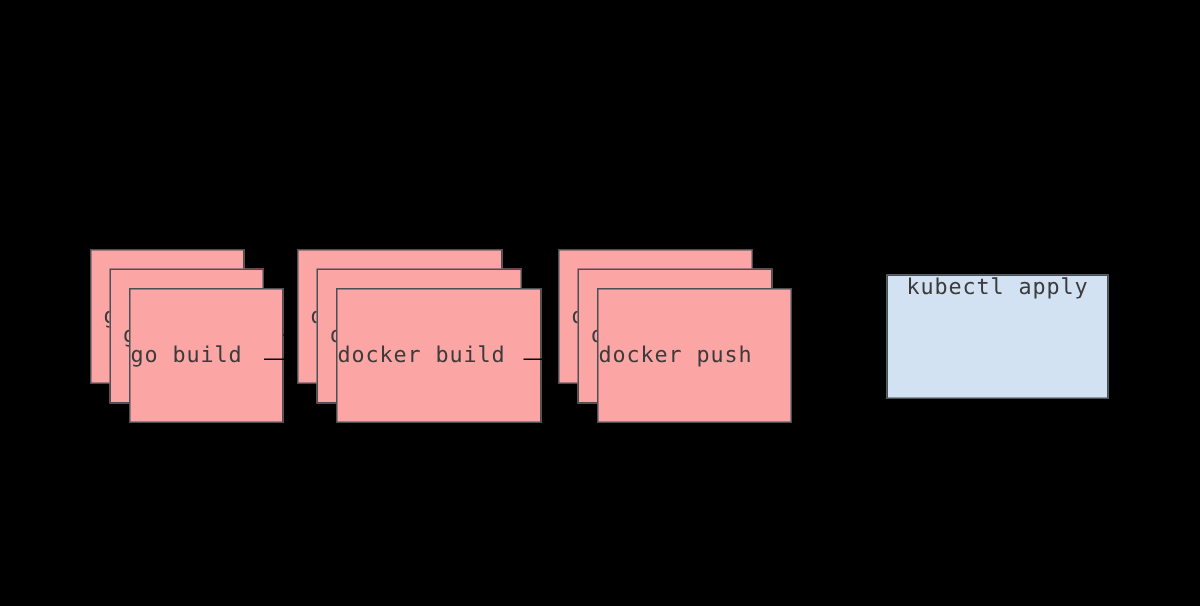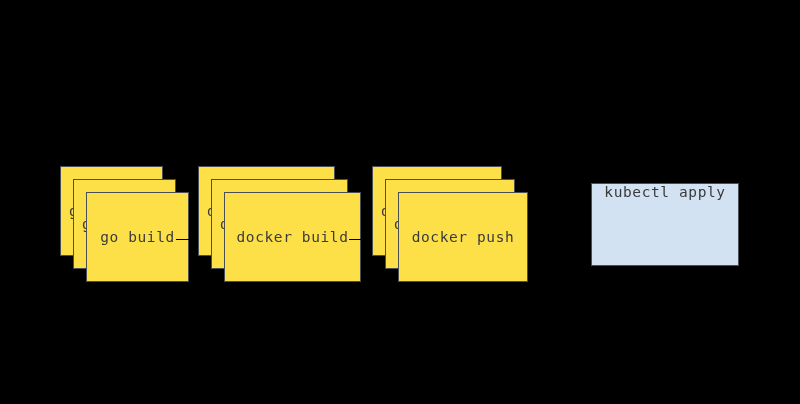--- a/index.html
+++ b/index.html
@@ -16,25 +16,24 @@
     font-family: "DejaVu Sans Mono", "Liberation Mono", monospace;
   }
 
   
   .stack {
     position: absolute;
   }
   .card {
     position: absolute;
     box-sizing: border-box;
-    background: #fde047;
+    background: #fca5a5;
     border: 1px solid #4a4f55;
     display: flex;
     align-items: center;
-    justify-content: center;
     overflow: hidden;
   }
   .card-label {
     color: #3b3b3b;
     font-size: 14.5px;
     letter-spacing: 0.6px;
     white-space: nowrap;
     font-family: "DejaVu Sans Mono", "Liberation Mono", monospace;
   }
   

